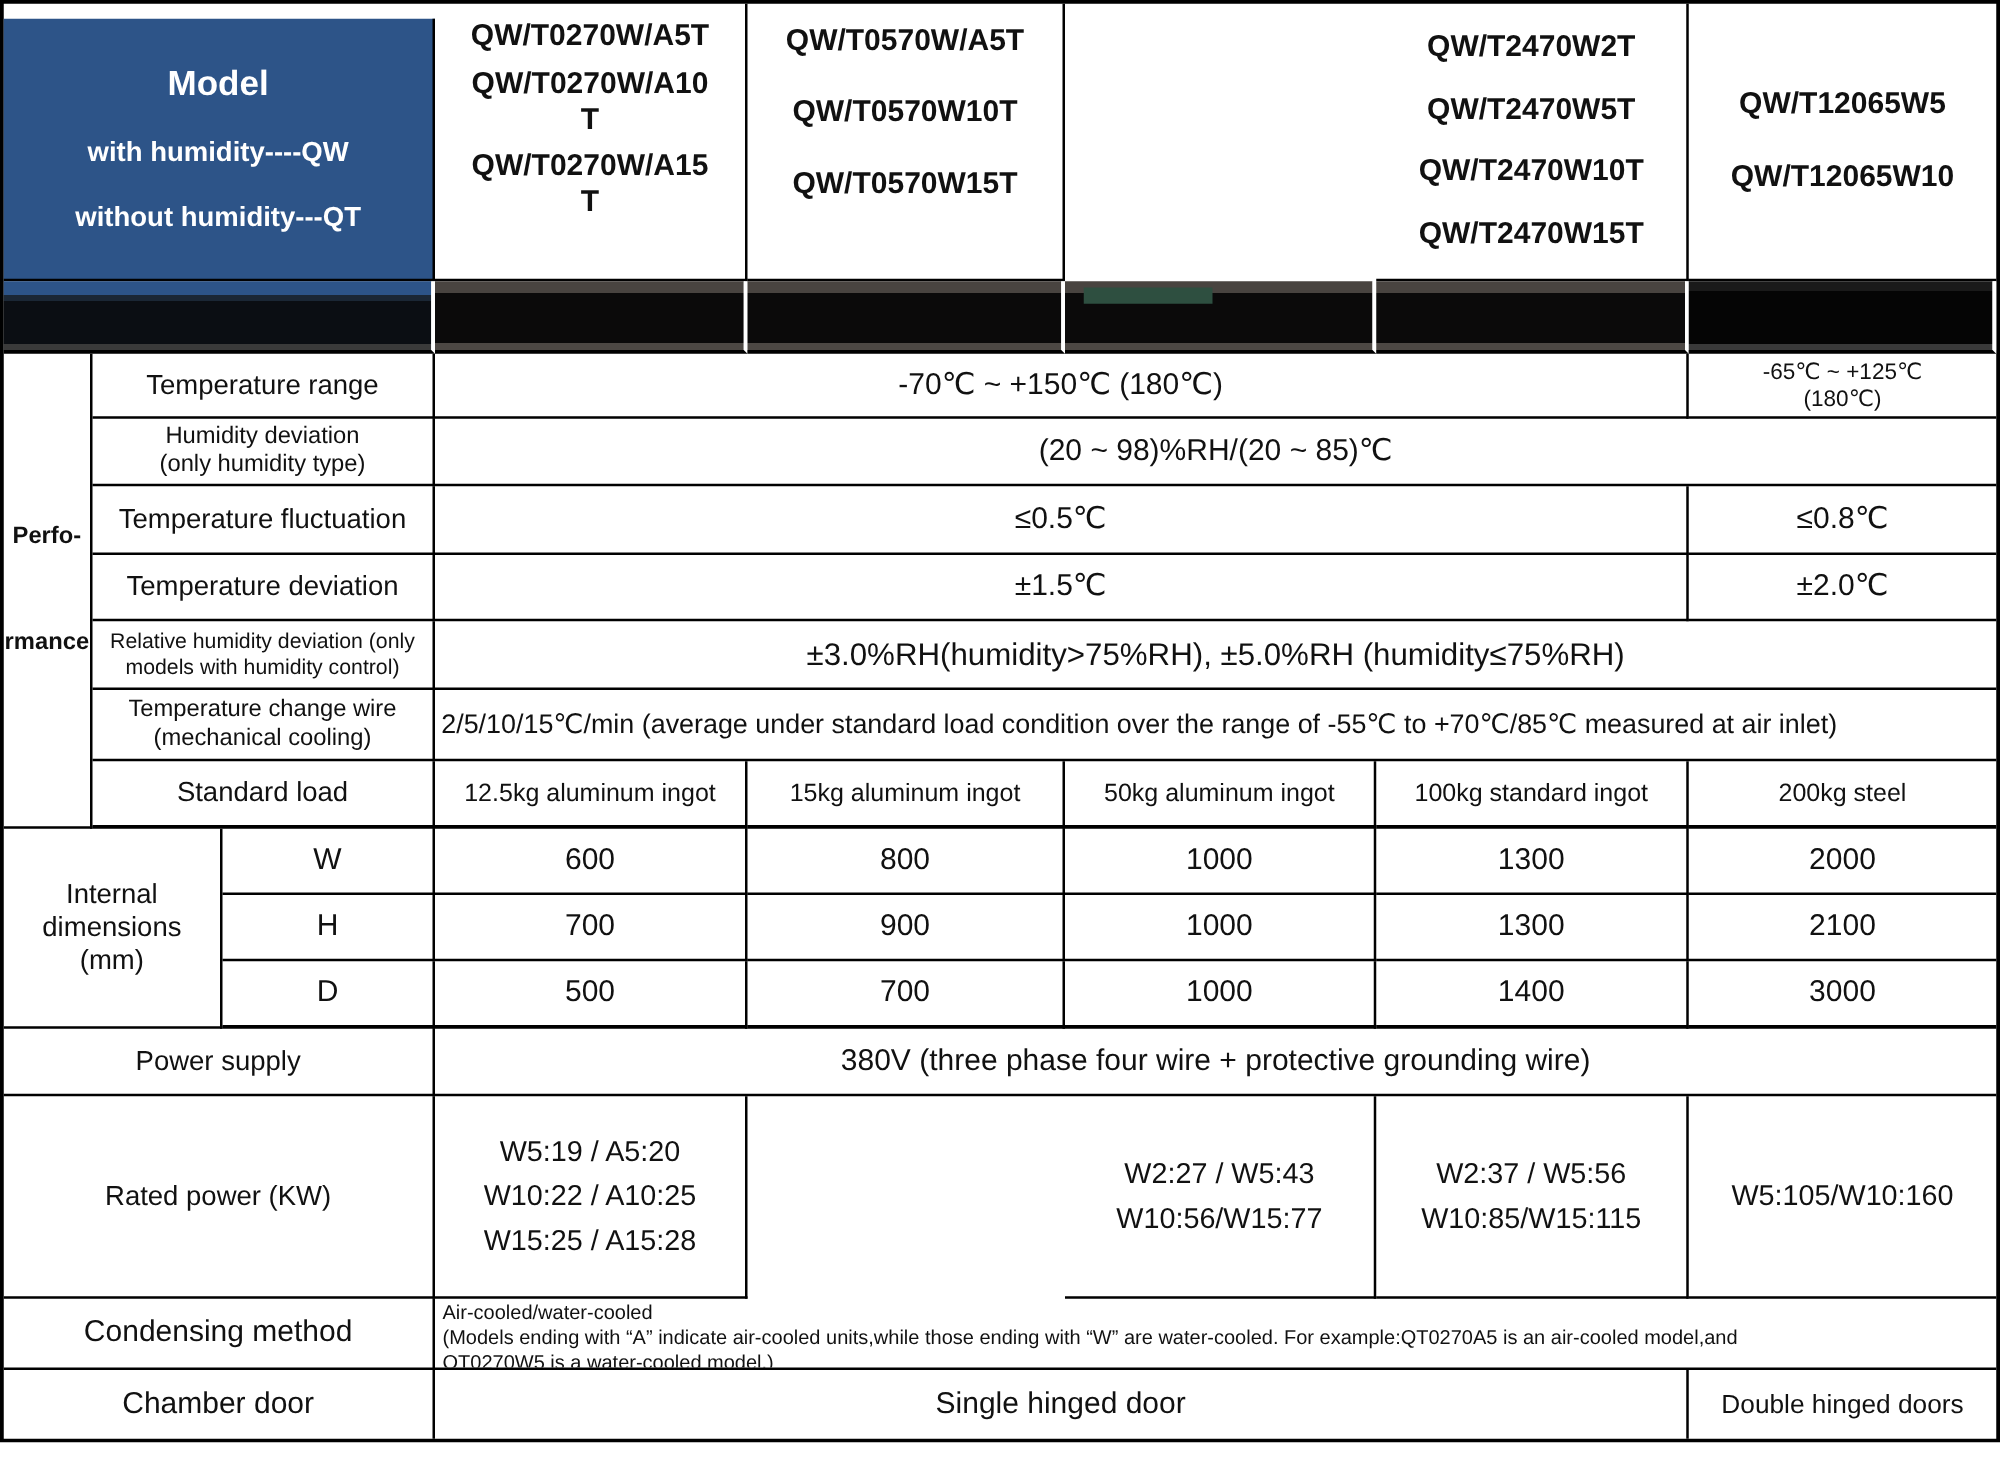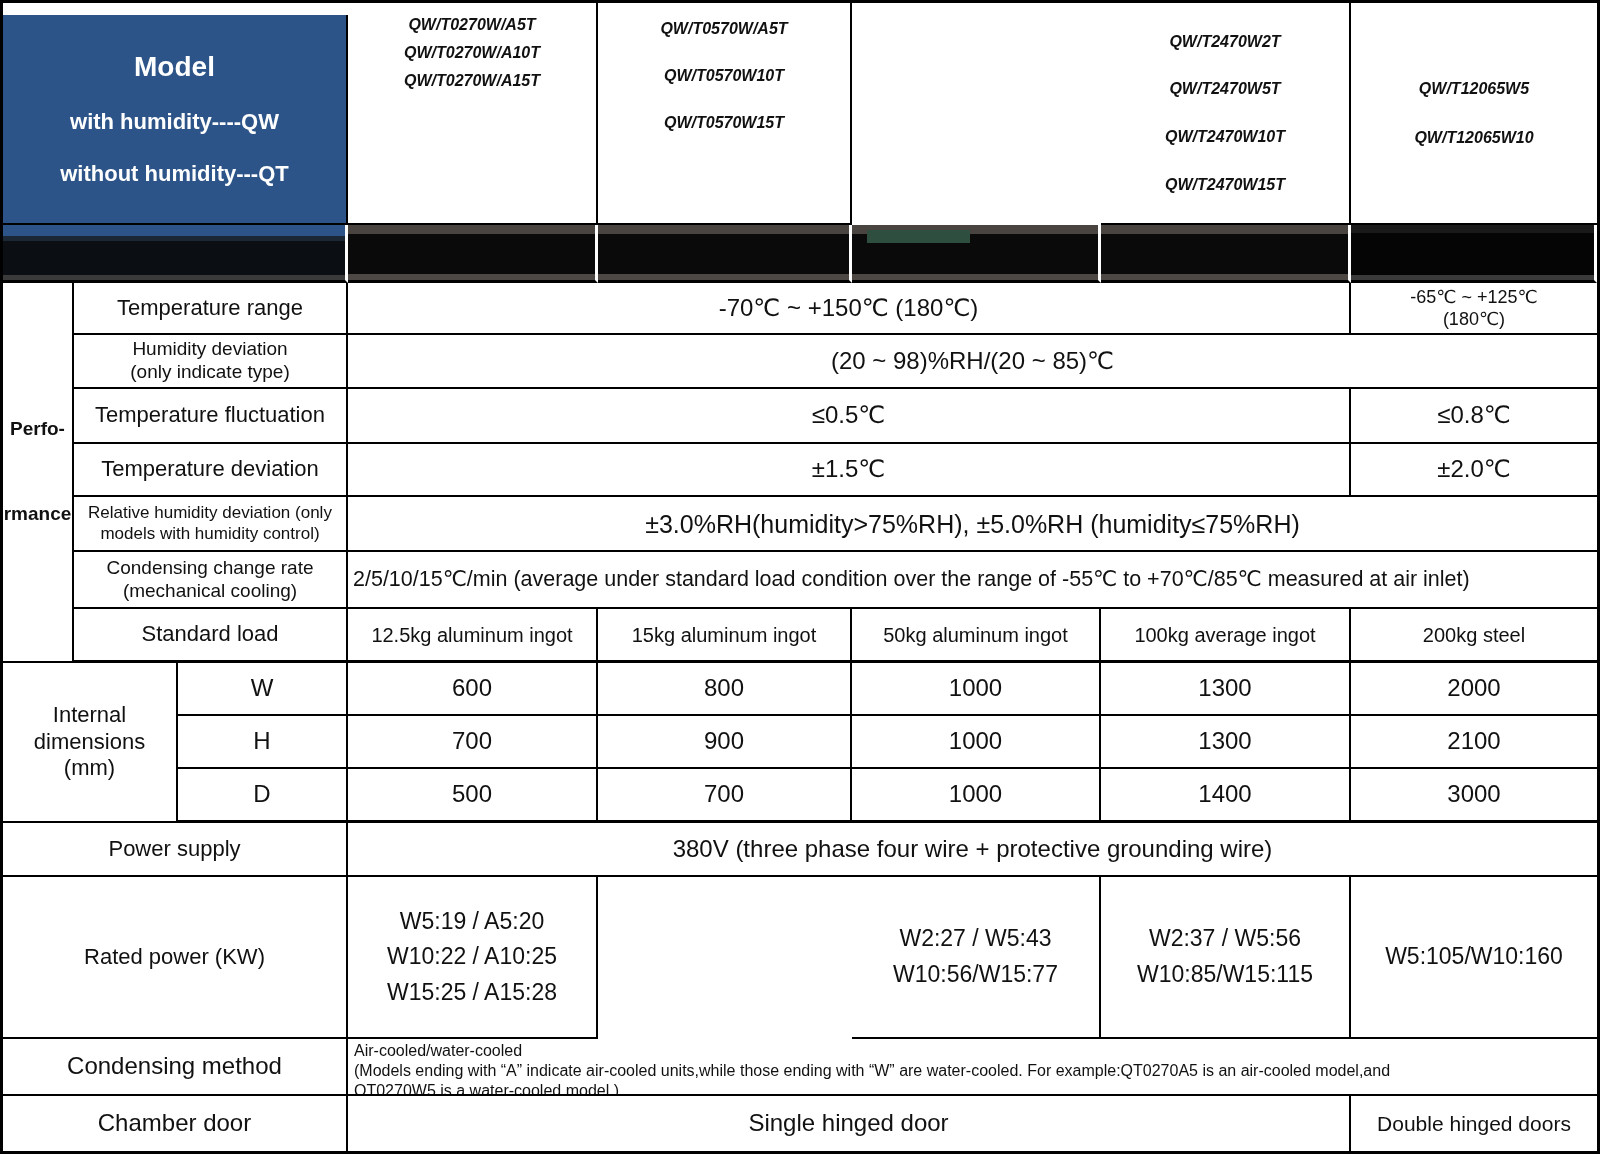--- a/index.html
+++ b/index.html
@@ -15,21 +15,21 @@
     box-sizing:border-box;display:flex;flex-direction:column;align-items:center;justify-content:center;
     border-right:2px solid #000;border-bottom:2px solid #000;text-align:center;overflow:hidden;line-height:1.2;
   }
   .no-br{border-right:none;}
   .last-row{border-bottom:none;}
   .thick-b{border-bottom-width:3px;}
   
   .model-box{background:#2d5488;color:#fff;justify-content:space-evenly;padding:10px 6px;margin-top:12px;}
   .model-box .t{font-size:28px;font-weight:bold;}
   .model-box .s{font-size:22px;font-weight:bold;}
-  .hcell{font-weight:bold;font-size:16px;font-style:italic;}
+  .hcell{font-weight:bold;font-size:24px;}
   .hcell .m{display:block;}
   .h1{justify-content:flex-start;padding-top:12px;row-gap:9px;}
   .h1 .m{max-width:198px;word-break:break-all;}
   .h2{justify-content:flex-start;padding-top:16px;row-gap:28px;}
   .h34{justify-content:space-evenly;}
   .h5{row-gap:30px;}
   
   .strip{border-right:3px solid #ffffff;border-bottom-width:3px;position:relative;}
   .strip-gray{background:linear-gradient(180deg,#494440 0 9px,#0b0a0a 9px calc(100% - 6px),#4d4844 calc(100% - 6px) 100%);}
   .strip-blue{background:linear-gradient(180deg,#2d5488 0 11px,#1b2735 11px 16px,#0b0e13 16px calc(100% - 5px),#3a3a3a calc(100% - 5px) 100%);}
@@ -96,49 +96,49 @@
 
   <div class="cell lbl" style="grid-area:3/2/4/4">Temperature range</div>
   <div class="cell val" style="grid-area:3/4/4/8">-70℃ ~ +150℃  (180℃)</div>
   <div class="cell val-xs2 no-br" style="grid-area:3/8/4/9">
     <span>-65℃ ~ +125℃</span>
     <span>(180℃)</span>
   </div>
 
   <div class="cell lbl-sm" style="grid-area:4/2/5/4">
     <span>Humidity deviation</span>
-    <span>(only indicate type)</span>
+    <span>(only humidity type)</span>
   </div>
   <div class="cell val no-br" style="grid-area:4/4/5/9">(20 ~ 98)%RH/(20 ~ 85)℃</div>
 
   <div class="cell lbl" style="grid-area:5/2/6/4">Temperature fluctuation</div>
   <div class="cell val" style="grid-area:5/4/6/8">≤0.5℃</div>
   <div class="cell val no-br" style="grid-area:5/8/6/9">≤0.8℃</div>
 
   <div class="cell lbl" style="grid-area:6/2/7/4">Temperature deviation</div>
   <div class="cell val" style="grid-area:6/4/7/8">±1.5℃</div>
   <div class="cell val no-br" style="grid-area:6/8/7/9">±2.0℃</div>
 
   <div class="cell lbl-xs" style="grid-area:7/2/8/4">
     <span>Relative humidity deviation (only</span>
     <span>models with humidity control)</span>
   </div>
   <div class="cell val-wide no-br" style="grid-area:7/4/8/9">±3.0%RH(humidity&gt;75%RH),   ±5.0%RH  (humidity≤75%RH)</div>
 
   <div class="cell lbl-sm" style="grid-area:8/2/9/4">
-    <span>Condensing change rate</span>
+    <span>Temperature change wire</span>
     <span>(mechanical cooling)</span>
   </div>
   <div class="cell val-long no-br" style="grid-area:8/4/9/9">2/5/10/15℃/min (average under standard load condition over the range of -55℃ to +70℃/85℃ measured at air inlet)</div>
 
   <div class="cell lbl thick-b" style="grid-area:9/2/10/4">Standard load</div>
   <div class="cell val-sm thick-b" style="grid-area:9/4/10/5">12.5kg aluminum ingot</div>
   <div class="cell val-sm thick-b" style="grid-area:9/5/10/6">15kg aluminum ingot</div>
   <div class="cell val-sm thick-b" style="grid-area:9/6/10/7">50kg aluminum ingot</div>
-  <div class="cell val-sm thick-b" style="grid-area:9/7/10/8">100kg average ingot</div>
+  <div class="cell val-sm thick-b" style="grid-area:9/7/10/8">100kg standard ingot</div>
   <div class="cell val-sm thick-b no-br" style="grid-area:9/8/10/9">200kg steel</div>
 
   <div class="cell lbl" style="grid-area:10/1/13/3">
     <span>Internal</span>
     <span>dimensions</span>
     <span>(mm)</span>
   </div>
   <div class="cell val" style="grid-area:10/3/11/4">W</div>
   <div class="cell val" style="grid-area:10/4/11/5">600</div>
   <div class="cell val" style="grid-area:10/5/11/6">800</div>

